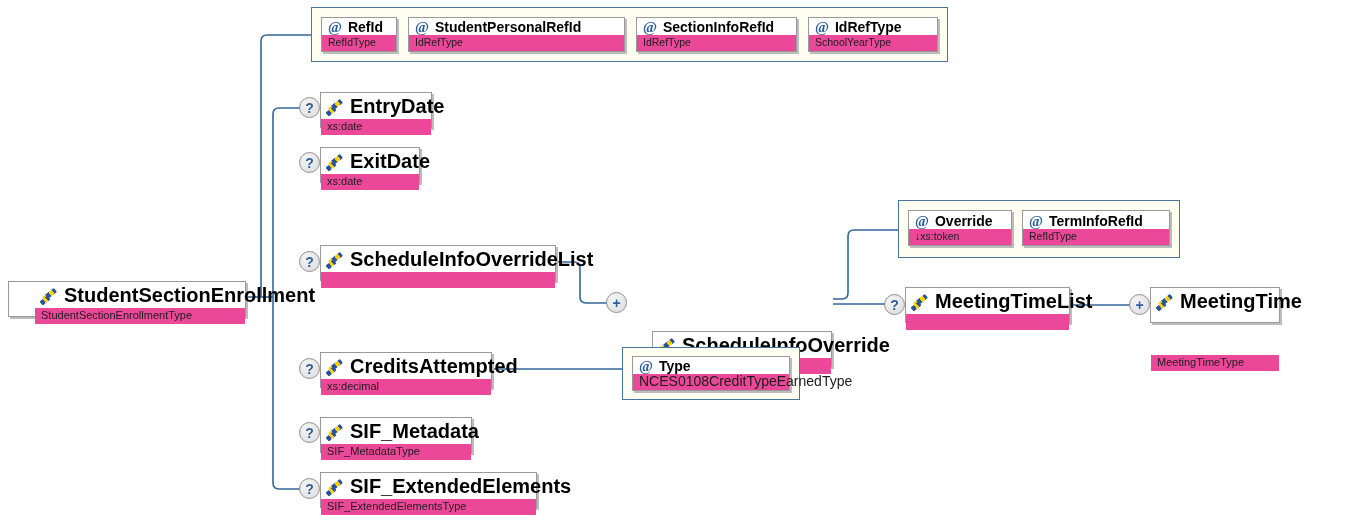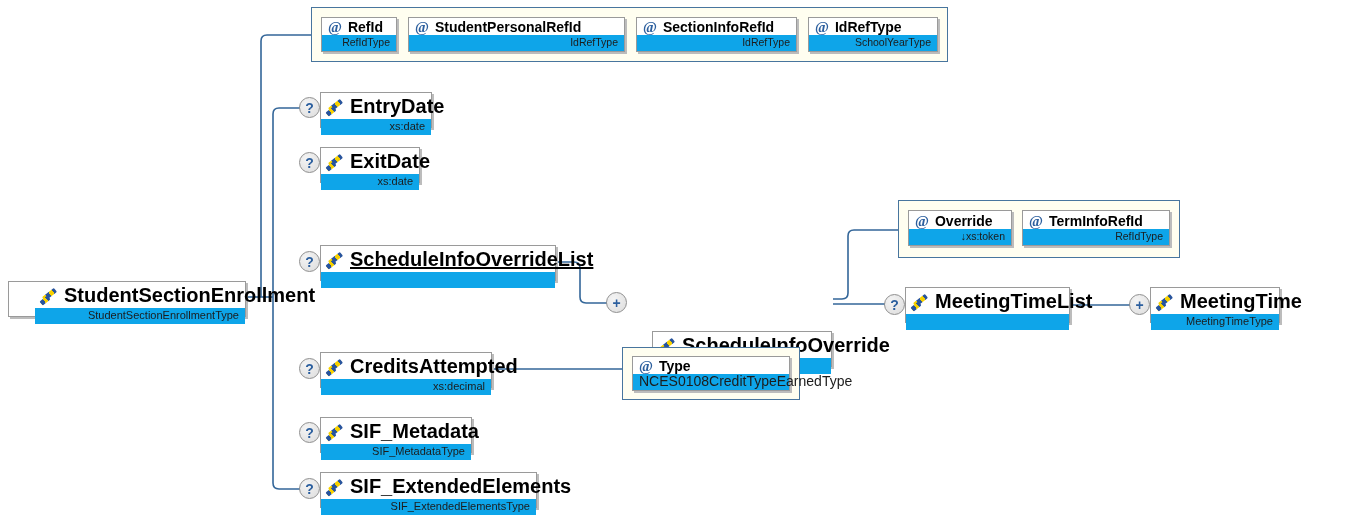--- a/index.html
+++ b/index.html
@@ -14,22 +14,22 @@
     position:absolute;z-index:1;background:#ffffff;
     border:1px solid #9a9a9a;box-shadow:2px 2px 0 0 #bcbcbc;
     display:flex;flex-direction:column;box-sizing:border-box;
   }
   .node .titlebar{
     display:flex;align-items:center;gap:6px;
     padding:2px 7px 1px 6px;background:#ffffff;flex:1;
     font-weight:bold;font-size:20px;color:#000;white-space:nowrap;
   }
   .node .typebar{
-    background:#0ea5e9;min-height:15px;padding:0 6px 1px 6px;
-    font-size:11px;color:#1c1c1c;white-space:nowrap;line-height:14px;text-align:right;
+    background:#ec4899;min-height:15px;padding:0 6px 1px 6px;
+    font-size:11px;color:#1c1c1c;white-space:nowrap;line-height:14px;
   }
   .attr-node .titlebar{font-size:14px;padding:1px 7px 0 6px;}
   .attr-node .typebar{font-size:10.5px;}
 
   
   .el-icon{position:relative;width:17px;height:13px;flex:0 0 auto;display:inline-block;}
   .el-icon::before,.el-icon::after{
     content:"";position:absolute;height:5px;border-radius:1px;
     transform:rotate(-38deg);
   }
@@ -143,21 +143,21 @@
   <span class="occ" style="left:299px;top:152px;">?</span>
   <div class="node" style="left:320px;top:147px;width:100px;height:36px;">
     <div class="titlebar">
       <span class="el-icon"></span>
       <span>ExitDate</span>
     </div>
     <div class="typebar">xs:date</div>
   </div>
 
   <span class="occ" style="left:299px;top:251px;">?</span>
-  <div class="node" style="left:320px;top:245px;width:236px;height:36px;text-decoration:underline;">
+  <div class="node" style="left:320px;top:245px;width:236px;height:36px;">
     <div class="titlebar">
       <span class="el-icon"></span>
       <span>ScheduleInfoOverrideList</span>
     </div>
     <div class="typebar"></div>
   </div>
 
   <span class="occ" style="left:606px;top:292px;">+</span>
   <div class="node" style="left:652px;top:285px;width:180px;height:36px;margin-top:46px;">
     <div class="titlebar">
@@ -188,21 +188,21 @@
   <span class="occ" style="left:884px;top:294px;">?</span>
   <div class="node" style="left:905px;top:287px;width:165px;height:36px;">
     <div class="titlebar">
       <span class="el-icon"></span>
       <span>MeetingTimeList</span>
     </div>
     <div class="typebar"></div>
   </div>
 
   <span class="occ" style="left:1129px;top:294px;">+</span>
-  <div class="node" style="left:1150px;top:287px;width:130px;height:36px;">
+  <div class="node" style="left:1150px;top:287px;width:130px;height:36px;gap:41px;">
     <div class="titlebar">
       <span class="el-icon"></span>
       <span>MeetingTime</span>
     </div>
     <div class="typebar">MeetingTimeType</div>
   </div>
 
   <span class="occ" style="left:299px;top:358px;">?</span>
   <div class="node" style="left:320px;top:352px;width:172px;height:36px;">
     <div class="titlebar">

